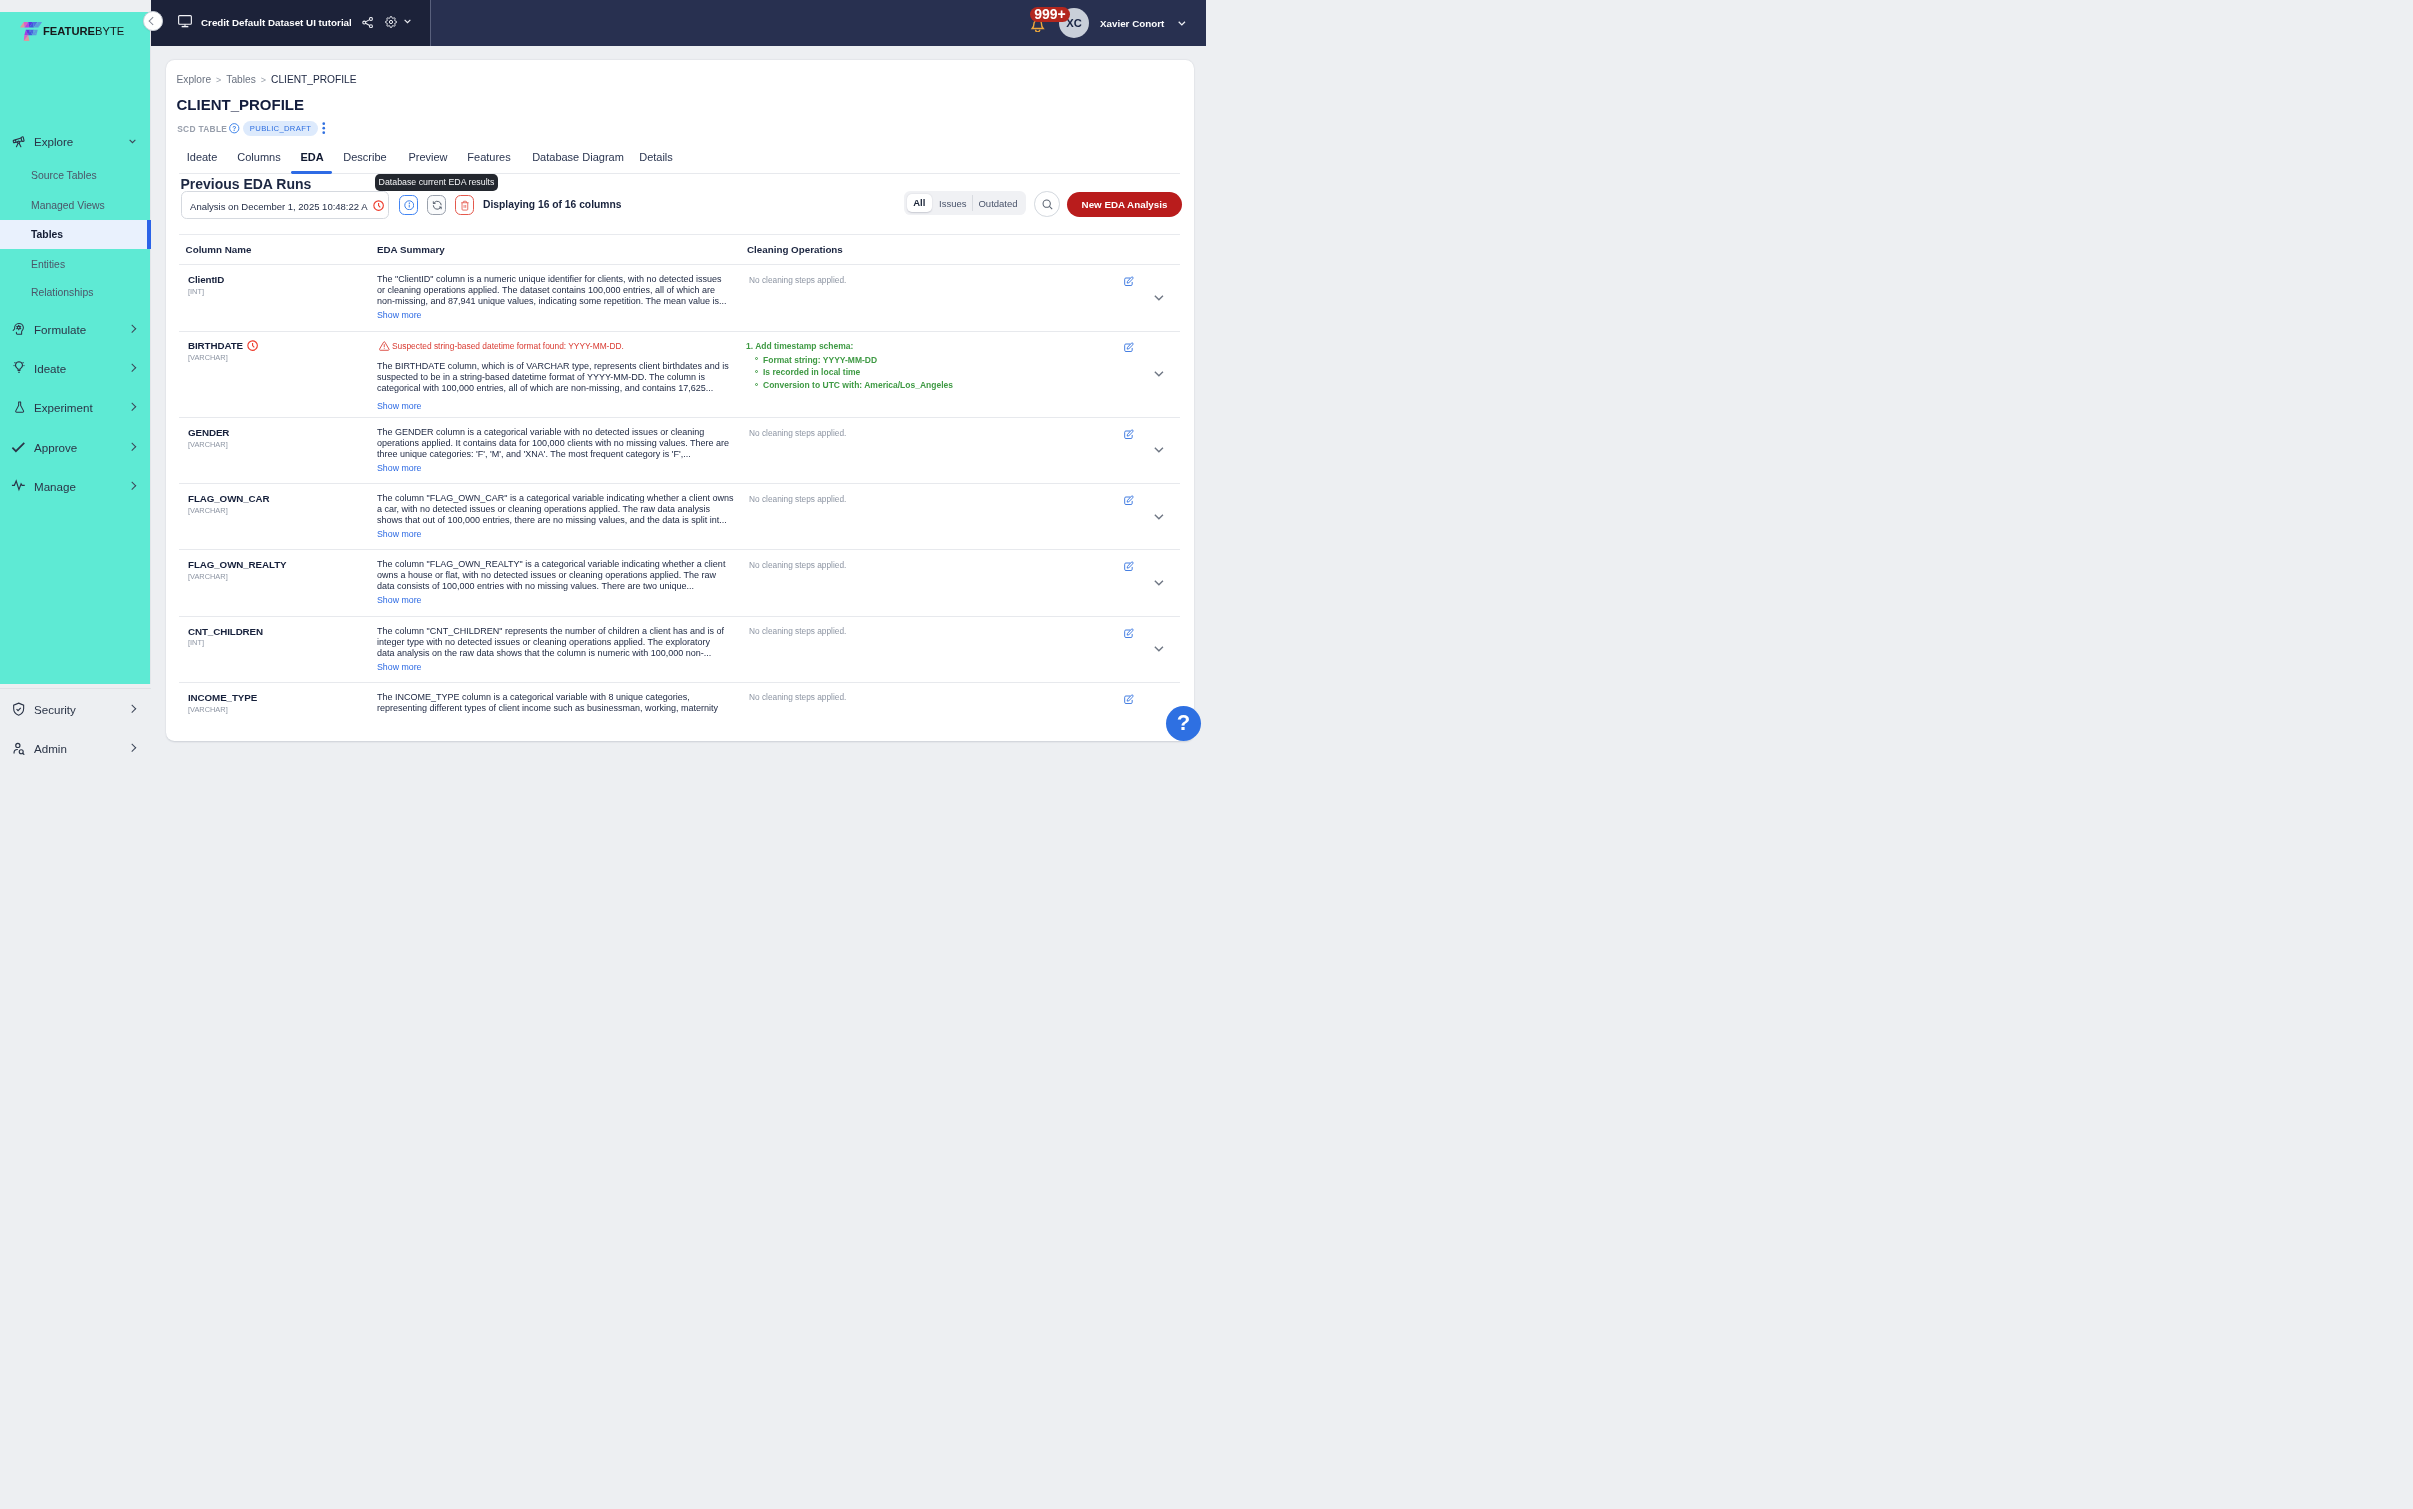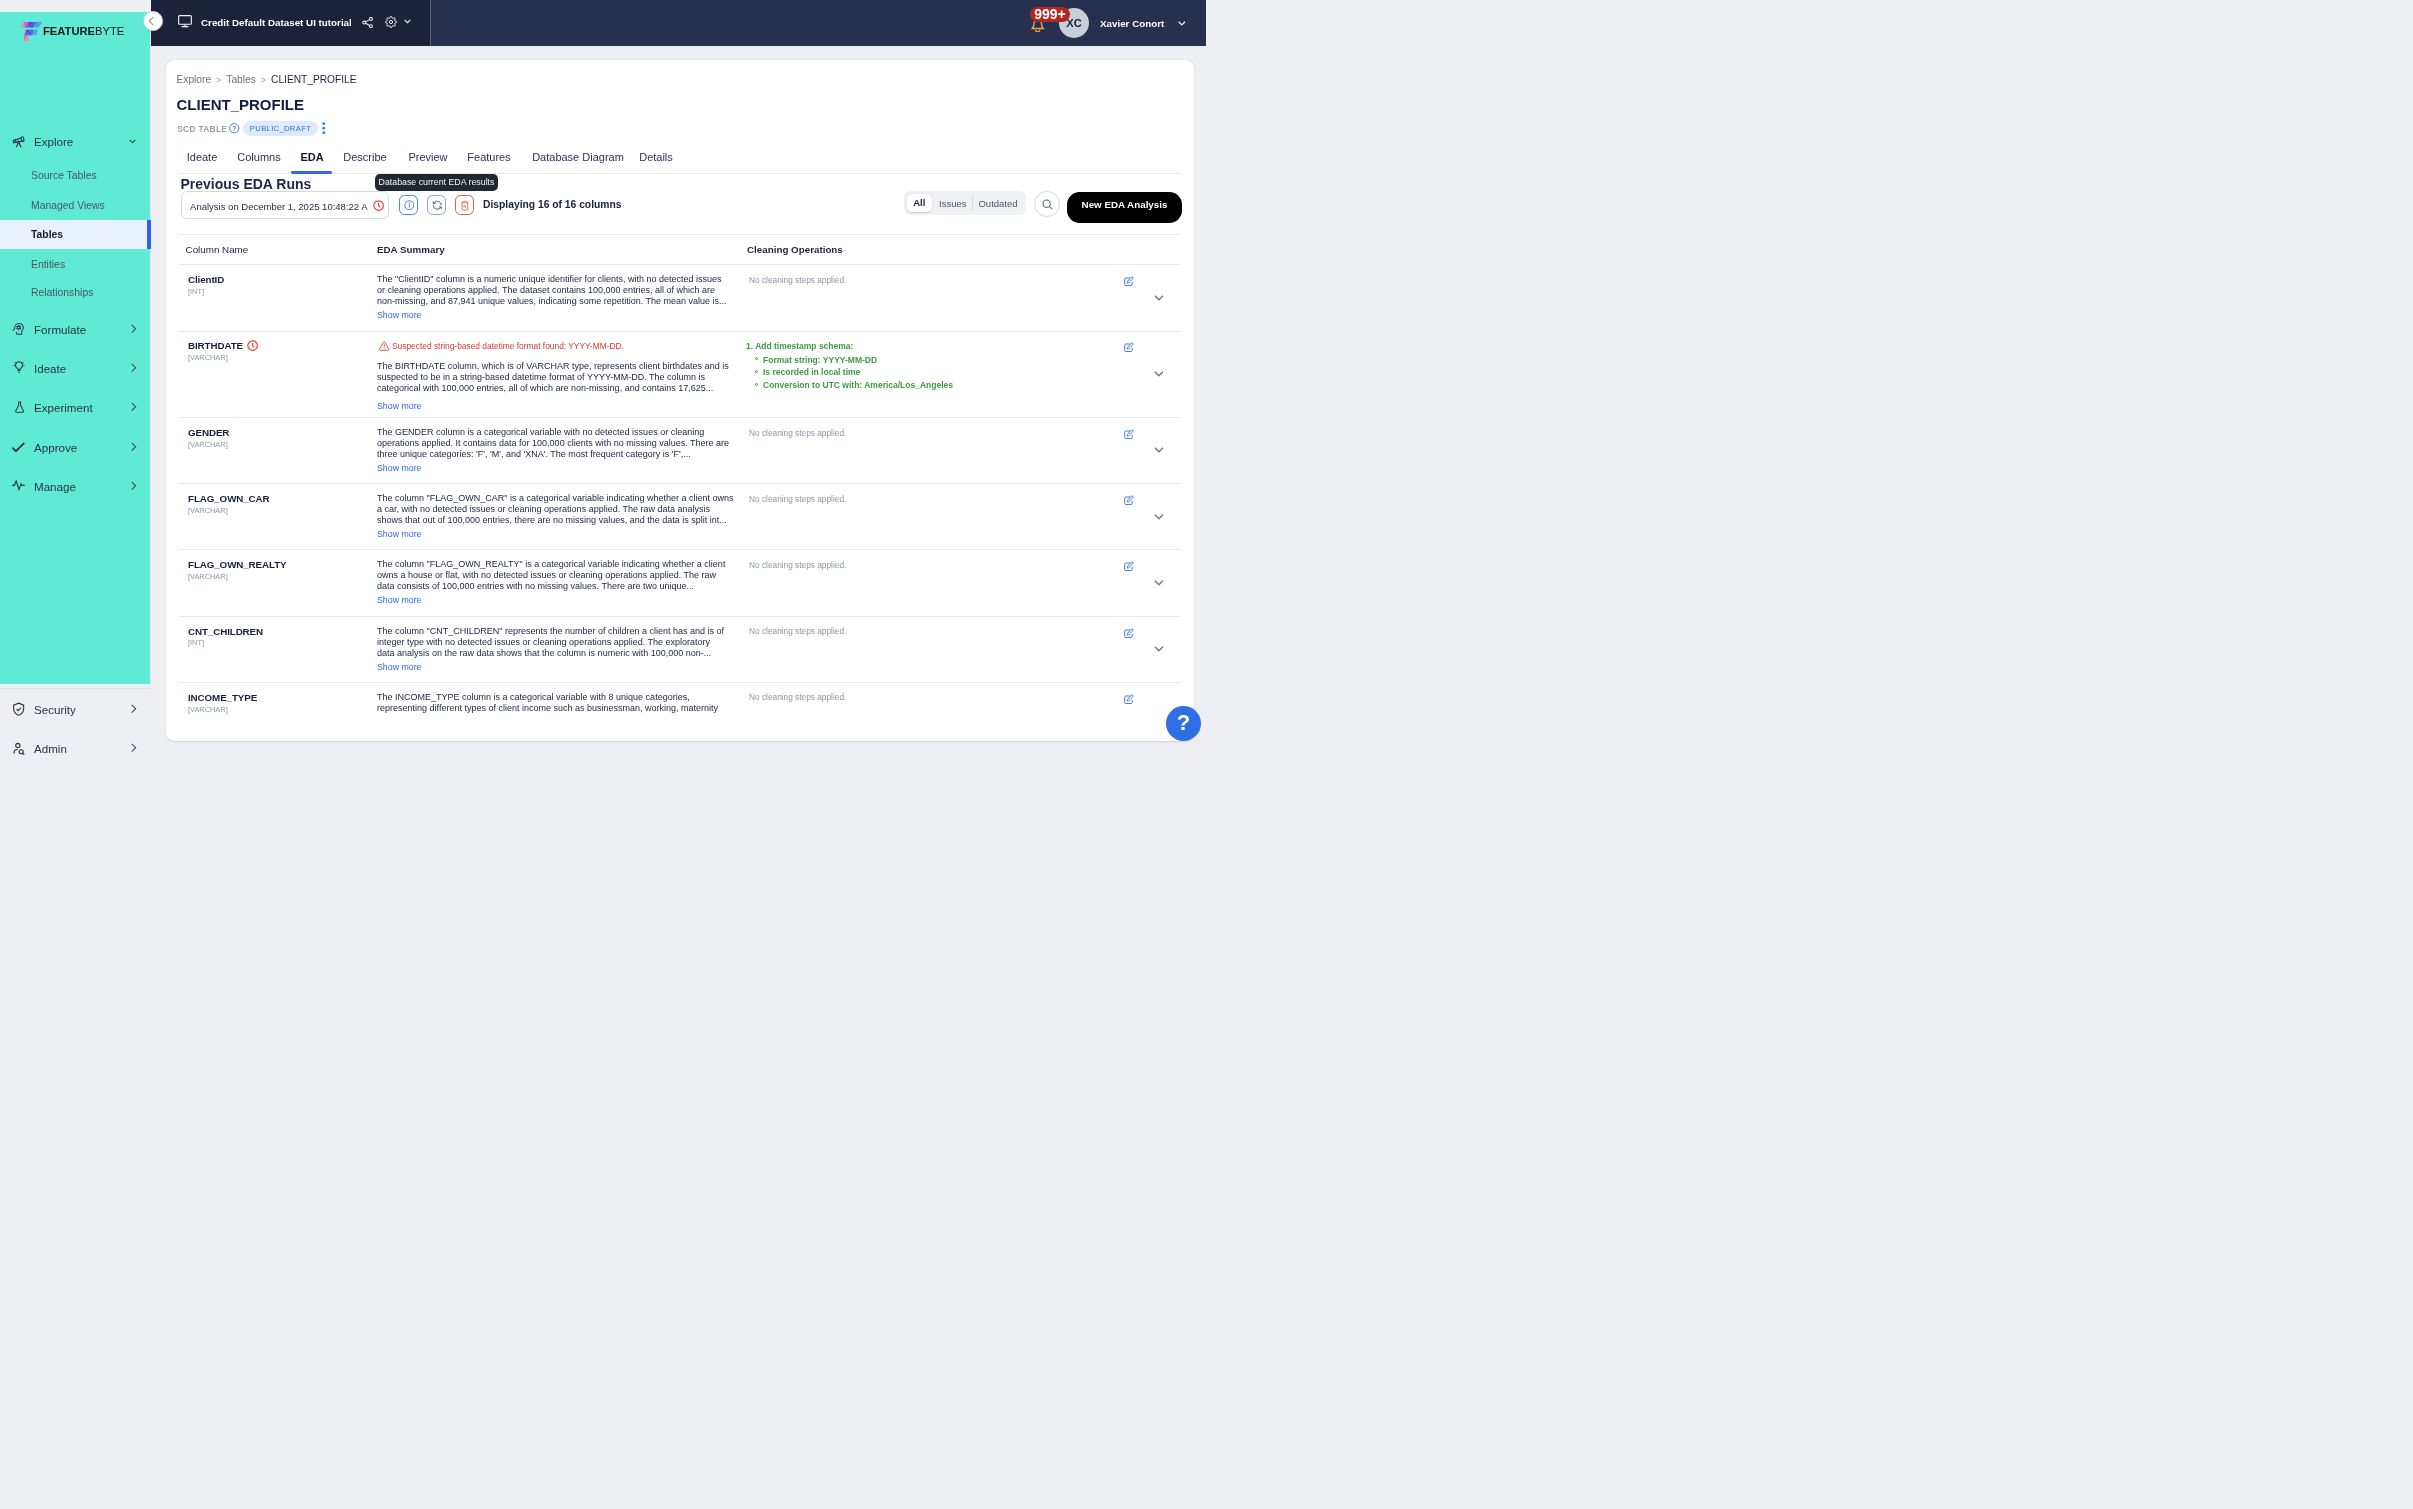--- a/index.html
+++ b/index.html
@@ -226,24 +226,24 @@
     <div class="abs" style="left:35px; top:6.7px; width:25px; text-align:center; font-size:9.5px; color:#49536a;">Issues</div>
     <div class="abs" style="left:68px; top:4.2px; width:0.7px; height:15.4px; background:#d8dbe0;"></div>
     <div class="abs" style="left:73px; top:6.7px; width:42px; text-align:center; font-size:9.5px; color:#49536a;">Outdated</div>
   </div>
   <div class="abs" style="left:868px; top:131px; width:25.6px; height:25.6px; border-radius:50%; border:0.7px solid #d3d8de; background:#fff;">
     <svg style="position:absolute; left:6.7px; top:6.7px;" width="11.2" height="11.2" viewBox="0 0 16 16" fill="none" stroke="#5b6472" stroke-width="1.5">
       <circle cx="6.7" cy="6.7" r="5.2"></circle>
         <path d="M10.6 10.6L14.6 14.6"></path>
     </svg>
   </div>
-  <div class="abs" style="left:901px; top:132px; width:115px; height:31px; border-radius:12.7px; background:#000000; color:#fff; font-size:9.8px; font-weight:700; text-align:center; line-height:25px;">New EDA Analysis</div>
+  <div class="abs" style="left:901px; top:132px; width:115px; height:25px; border-radius:12.7px; background:#b91c1c; color:#fff; font-size:9.8px; font-weight:700; text-align:center; line-height:25px;">New EDA Analysis</div>
 
   <div class="abs" style="left:13.3px; top:174px; width:1001px; height:0.7px; background:#e8eaee;"></div>
-  <div class="abs" style="left:19.6px; top:184px; font-size:9.8px; font-weight:400; color:#1b2540;">Column Name</div>
+  <div class="abs" style="left:19.6px; top:184px; font-size:9.8px; font-weight:700; color:#1b2540;">Column Name</div>
   <div class="abs" style="left:211px; top:184px; font-size:9.8px; font-weight:700; color:#1b2540;">EDA Summary</div>
   <div class="abs" style="left:581px; top:184px; font-size:9.8px; font-weight:700; color:#1b2540;">Cleaning Operations</div>
   <div class="row-divider" style="top:204px;"></div>
 
   <div class="col-title" style="top:214px;">ClientID</div>
   <div class="col-type" style="top:227px;">[INT]</div>
   <div class="summary" style="top:214px;">The "ClientID" column is a numeric unique identifier for clients, with no detected issues
 or cleaning operations applied. The dataset contains 100,000 entries, all of which are
 non-missing, and 87,941 unique values, indicating some repetition. The mean value is...</div>
   <div class="showmore" style="top:250px;">Show more</div>

